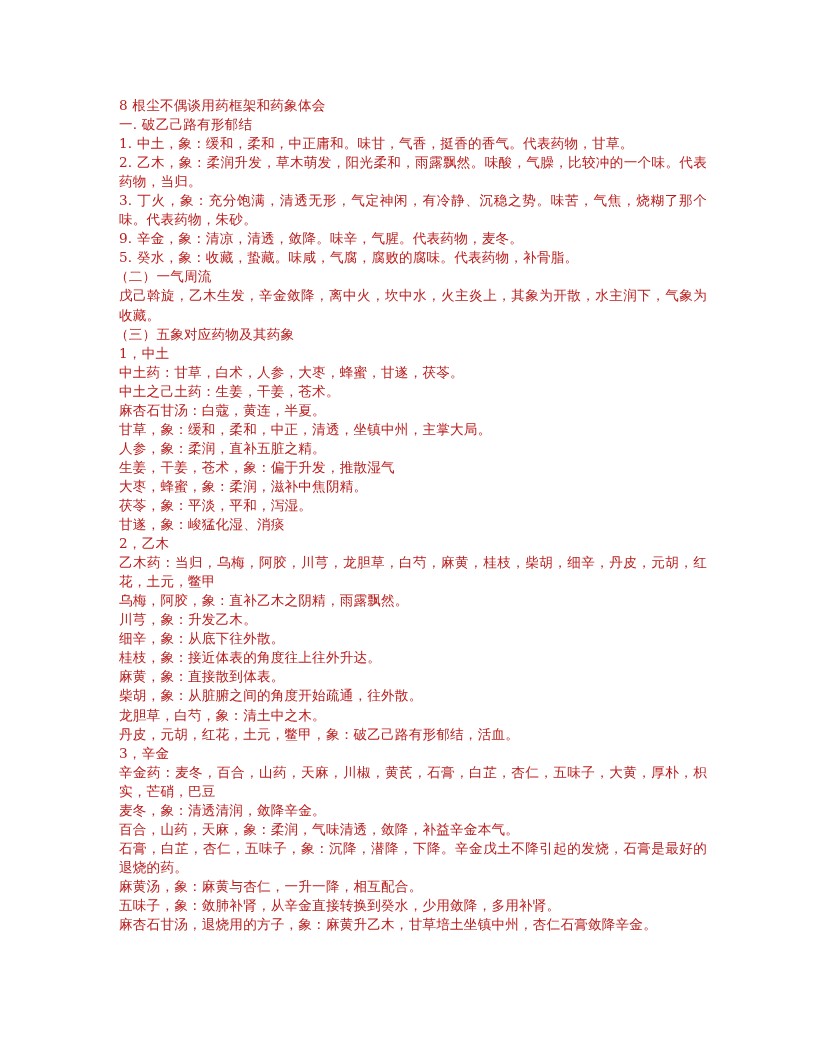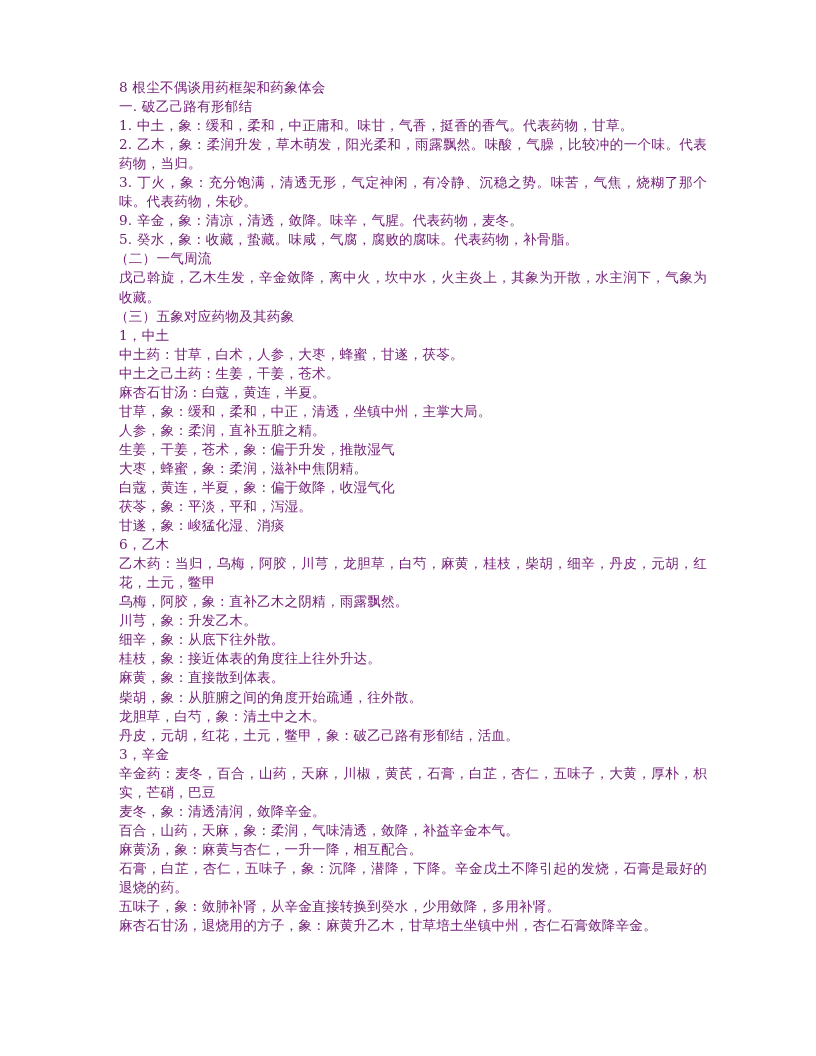--- a/index.html
+++ b/index.html
@@ -1,25 +1,25 @@
 <!DOCTYPE html>
 <html><head>
 <meta charset="utf-8">
 <style>
   html, body { margin: 0; padding: 0; background: #ffffff; }
   body { width: 816px; height: 1056px; position: relative; overflow: hidden; }
   .page {
     position: absolute;
     left: 119px;
-    top: 78px;
+    top: 96px;
     width: 588px;
     font-family: "DejaVu Serif", "Liberation Serif", serif;
     font-size: 13.6px;
     line-height: 19.05px;
-    color: #701a75;
+    color: #b91c1c;
     letter-spacing: 0.2px;
   }
   .line { margin: 0; padding: 0; white-space: normal; word-break: break-all; text-align: justify; }
   .indent { margin-left: -4px; }
 </style>
 </head>
 <body>
 
 <div class="page">
   <p class="line">8 根尘不偶谈用药框架和药象体会</p>
@@ -37,36 +37,35 @@
   <p class="line indent">（三）五象对应药物及其药象</p>
 
   <p class="line">1，中土</p>
   <p class="line">中土药：甘草，白术，人参，大枣，蜂蜜，甘遂，茯苓。</p>
   <p class="line">中土之己土药：生姜，干姜，苍术。</p>
   <p class="line">麻杏石甘汤：白蔻，黄连，半夏。</p>
   <p class="line">甘草，象：缓和，柔和，中正，清透，坐镇中州，主掌大局。</p>
   <p class="line">人参，象：柔润，直补五脏之精。</p>
   <p class="line">生姜，干姜，苍术，象：偏于升发，推散湿气</p>
   <p class="line">大枣，蜂蜜，象：柔润，滋补中焦阴精。</p>
-  <p class="line">白蔻，黄连，半夏，象：偏于敛降，收湿气化</p>
   <p class="line">茯苓，象：平淡，平和，泻湿。</p>
   <p class="line">甘遂，象：峻猛化湿、消痰</p>
 
-  <p class="line">6，乙木</p>
+  <p class="line">2，乙木</p>
   <p class="line">乙木药：当归，乌梅，阿胶，川芎，龙胆草，白芍，麻黄，桂枝，柴胡，细辛，丹皮，元胡，红花，土元，鳖甲</p>
   <p class="line">乌梅，阿胶，象：直补乙木之阴精，雨露飘然。</p>
   <p class="line">川芎，象：升发乙木。</p>
   <p class="line">细辛，象：从底下往外散。</p>
   <p class="line">桂枝，象：接近体表的角度往上往外升达。</p>
   <p class="line">麻黄，象：直接散到体表。</p>
   <p class="line">柴胡，象：从脏腑之间的角度开始疏通，往外散。</p>
   <p class="line">龙胆草，白芍，象：清土中之木。</p>
   <p class="line">丹皮，元胡，红花，土元，鳖甲，象：破乙己路有形郁结，活血。</p>
 
   <p class="line">3，辛金</p>
   <p class="line">辛金药：麦冬，百合，山药，天麻，川椒，黄芪，石膏，白芷，杏仁，五味子，大黄，厚朴，枳实，芒硝，巴豆</p>
   <p class="line">麦冬，象：清透清润，敛降辛金。</p>
   <p class="line">百合，山药，天麻，象：柔润，气味清透，敛降，补益辛金本气。</p>
+  <p class="line">石膏，白芷，杏仁，五味子，象：沉降，潜降，下降。辛金戊土不降引起的发烧，石膏是最好的退烧的药。</p>
   <p class="line">麻黄汤，象：麻黄与杏仁，一升一降，相互配合。</p>
-  <p class="line">石膏，白芷，杏仁，五味子，象：沉降，潜降，下降。辛金戊土不降引起的发烧，石膏是最好的退烧的药。</p>
   <p class="line">五味子，象：敛肺补肾，从辛金直接转换到癸水，少用敛降，多用补肾。</p>
   <p class="line">麻杏石甘汤，退烧用的方子，象：麻黄升乙木，甘草培土坐镇中州，杏仁石膏敛降辛金。</p>
 </div>
 
 </body></html>

